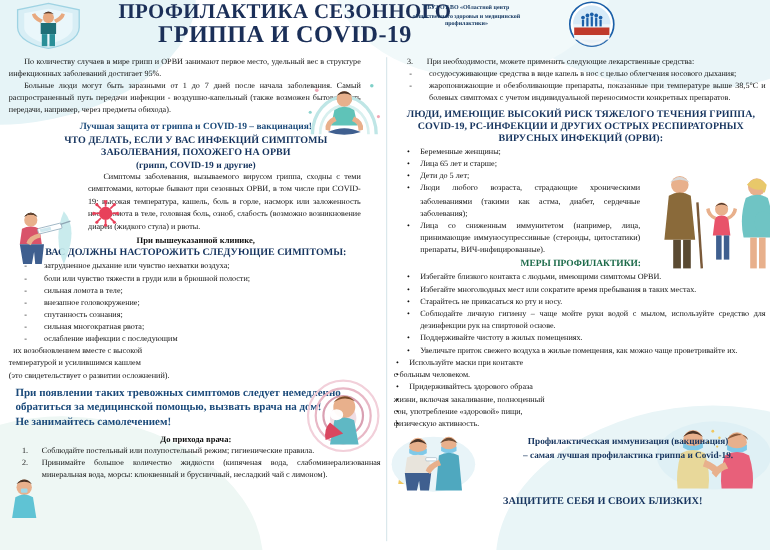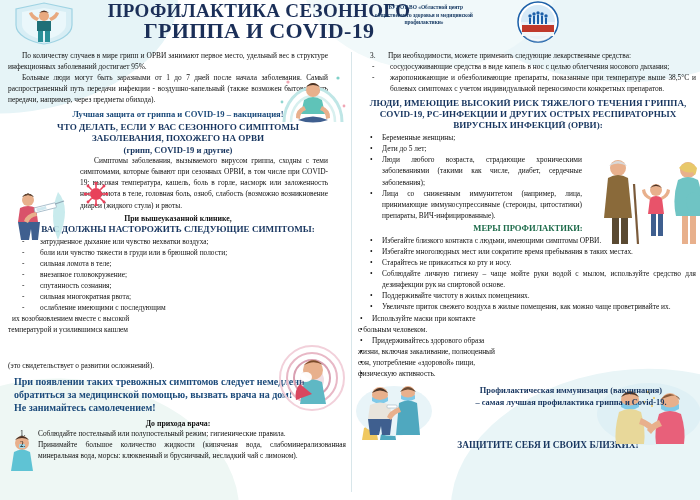--- a/index.html
+++ b/index.html
@@ -176,21 +176,21 @@
       <circle cx="6" cy="40" r="1.4" fill="#8fd4cf"></circle>
       <circle cx="68" cy="44" r="1.4" fill="#f0a6b4"></circle>
     </svg>
 
     <p class="para">По количеству случаев в мире грипп и ОРВИ занимают первое место, удельный вес в структуре инфекционных заболеваний достигает 95%.</p>
     <p class="para">Больные люди могут быть заразными от 1 до 7 дней после начала заболевания. Самый распространенный путь передачи инфекции - воздушно-капельный (также возможен бытовой путь передачи, например, через предметы обихода).</p>
 
     <div class="banner-teal">Лучшая защита от гриппа и COVID-19 – вакцинация!</div>
 
     <div class="head-teal">
-      <span>ЧТО ДЕЛАТЬ, ЕСЛИ У ВАС СЕЗОННОГО СИМПТОМЫ</span><br>
+      <span>ЧТО ДЕЛАТЬ, ЕСЛИ У ВАС ИНФЕКЦИЙ СИМПТОМЫ</span><br>
       <span>ЗАБОЛЕВАНИЯ, ПОХОЖЕГО НА ОРВИ</span>
     </div>
     <div class="head-sub">(грипп, COVID-19 и другие)</div>
 
     <svg class="ill ill-virus" viewBox="0 0 24 24" style="position:absolute;left:80px;top:132px;">
       <circle cx="12" cy="12" r="6" fill="#e8415a"></circle>
       <g stroke="#e8415a" stroke-width="1.6">
         <line x1="12" y1="6" x2="12" y2="1"></line>
           <line x1="12" y1="18" x2="12" y2="23"></line>
         <line x1="6" y1="12" x2="1" y2="12"></line>
@@ -244,24 +244,24 @@
       <ellipse cx="40" cy="37" rx="6" ry="5" fill="#ffffff" opacity=".95"></ellipse>
     </svg>
 
     <ul class="dash">
       <li class="li">затрудненное дыхание или чувство нехватки воздуха;</li>
       <li class="li">боли или чувство тяжести в груди или в брюшной полости;</li>
       <li class="li">сильная ломота в теле;</li>
       <li class="li">внезапное головокружение;</li>
       <li class="li">спутанность сознания;</li>
       <li class="li">сильная  многократная рвота;</li>
-      <li class="li" style="padding-right:96px;">ослабление имеющими с последующим</li>
+      <li class="li" style="padding-right:96px;">ослабление инфекции с последующим</li>
       <li class="li wrap" style="padding-right:96px;">их возобновлением вместе с высокой</li>
       <li class="li wrap" style="padding-left:4px;padding-right:59px;">температурой и усилившимся кашлем</li>
-      <li class="li wrap" style="padding-left:4px;padding-right:42px;margin-top:24px;">(это свидетельствует о развитии осложнений).</li>
+      <li class="li wrap" style="padding-left:4px;padding-right:42px;">(это свидетельствует о развитии осложнений).</li>
     </ul>
 
     <div class="alert-teal">
       <span>При появлении таких тревожных симптомов следует немедленно</span><br>
       <span>обратиться за медицинской помощью, вызвать врача на дом!</span><br>
       <span>Не занимайтесь самолечением!</span>
     </div>
 
     <svg class="ill ill-doc2" viewBox="0 0 36 40" style="position:absolute;left:0px;top:382px;">
       <circle cx="18" cy="11" r="7" fill="#e8b08c"></circle>
@@ -321,22 +321,23 @@
       <circle cx="100" cy="14" r="8" fill="#e8b08c"></circle>
       <path d="M91 12 q9 -11 18 0 q-2 12 -4 4 q-7 2 -14 -4" fill="#e8c86a"></path>
       <path d="M90 24 q10 -6 20 0 q6 18 2 36 h-24 q-4 -18 2 -36 z" fill="#6fc4c4"></path>
       <ellipse cx="106" cy="46" rx="8" ry="10" fill="#6fc4c4"></ellipse>
       <rect x="94" y="60" width="6" height="28" fill="#e8b08c"></rect>
       <rect x="102" y="60" width="6" height="28" fill="#e8b08c"></rect>
     </svg>
 
     <ul class="dot" style="padding-right:120px;">
       <li class="li">Беременные женщины;</li>
+      <li class="li">Лица 65 лет и старше;</li>
       <li class="li">Дети до 5 лет;</li>
-      <li class="li" style="padding-right:0;">Люди любого возраста, страдающие хроническими заболеваниями (такими как числе, диабет, сердечные заболевания);</li>
+      <li class="li" style="padding-right:0;">Люди любого возраста, страдающие хроническими заболеваниями (такими как астма, диабет, сердечные заболевания);</li>
       <li class="li" style="padding-right:0;font-family:Liberation Serif, serif;">Лица со сниженным иммунитетом (например, лица, принимающие иммуносупрессивные (стероиды, цитостатики) препараты, ВИЧ-инфицированные).</li>
     </ul>
 
     <div class="head-green">МЕРЫ ПРОФИЛАКТИКИ:</div>
 
     <ul class="dot">
       <li class="li">Избегайте близкого контакта с людьми, имеющими симптомы ОРВИ.</li>
       <li class="li">Избегайте многолюдных мест или сократите время пребывания в таких местах.</li>
       <li class="li">Старайтесь не прикасаться ко рту и носу.</li>
       <li class="li">Соблюдайте личную гигиену – чаще мойте руки водой с мылом, используйте средство для дезинфекции рук на спиртовой основе.</li>

